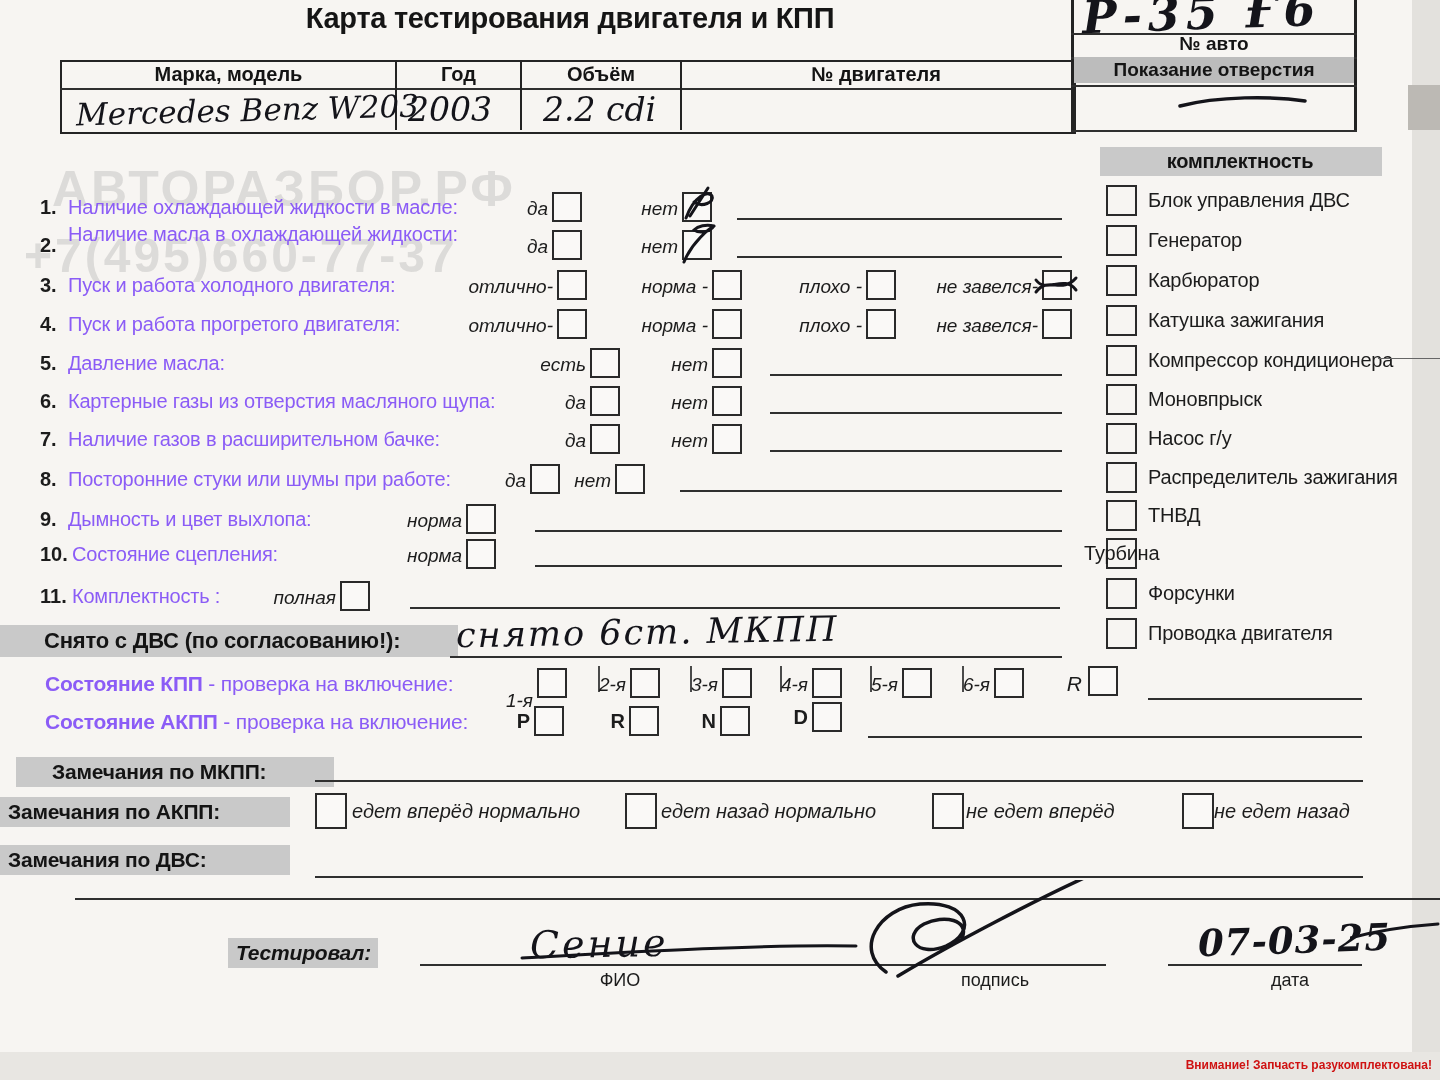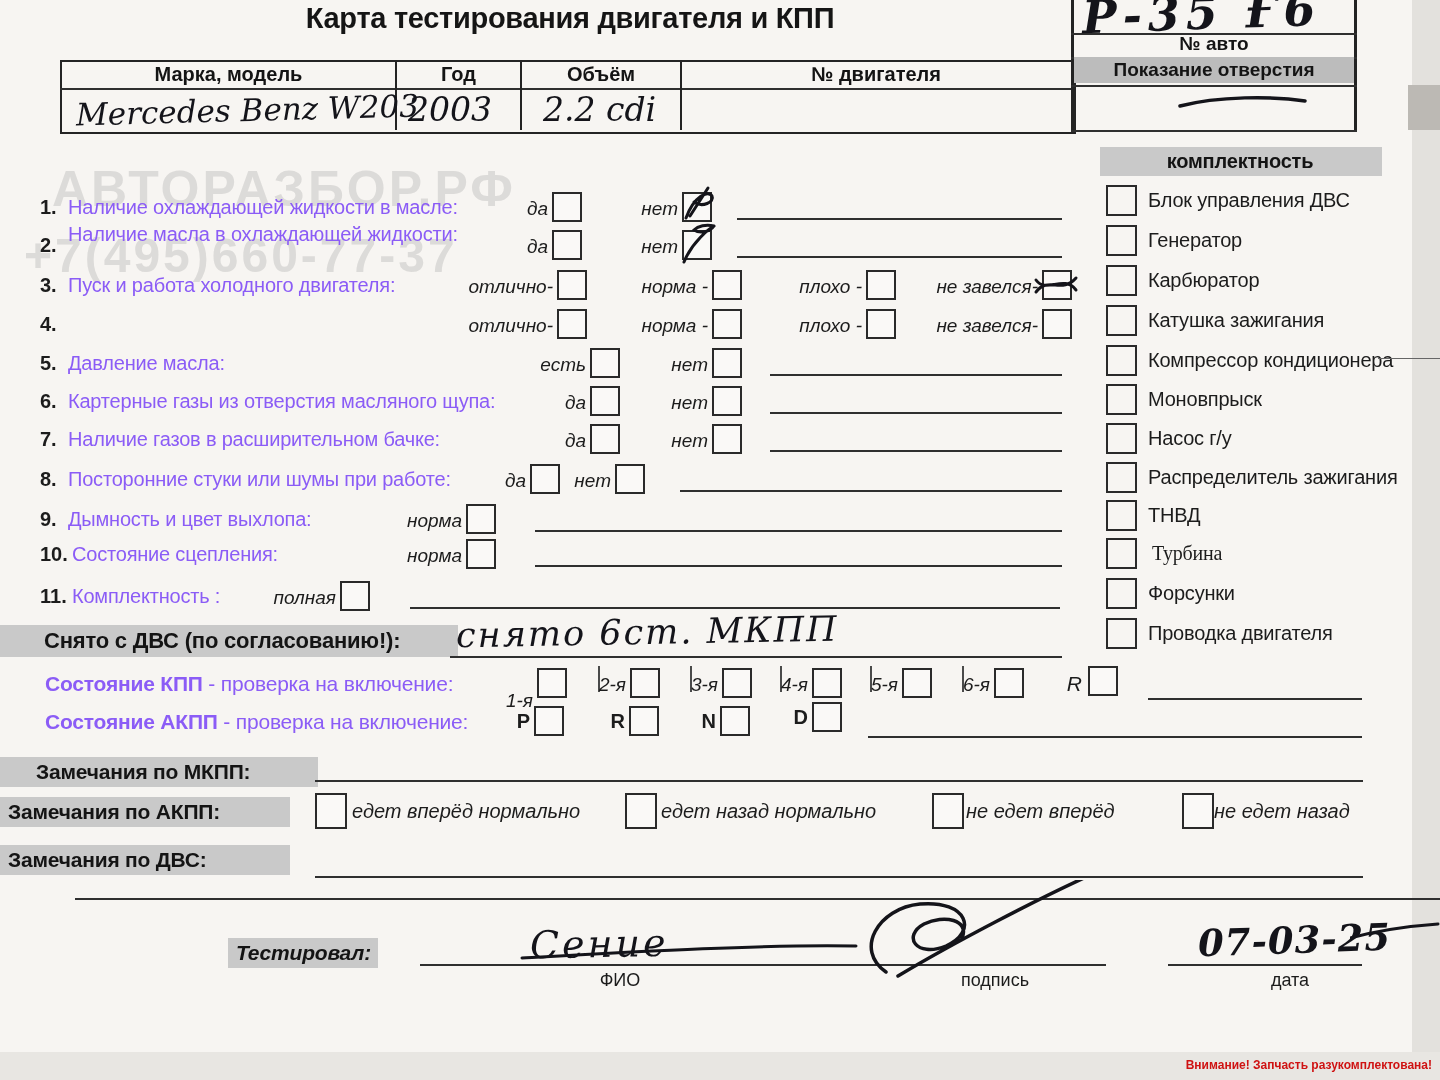--- a/index.html
+++ b/index.html
@@ -103,20 +103,21 @@
   <div class="b" style="left:866px;top:270px;"></div>
   <div class="o" style="left:1038px;top:276px;">не завелся-</div>
   <div class="b" style="left:1042px;top:270px;"></div>
   <div class="mk" style="left:1032px;top:268px;">
     <svg width="48" height="34" viewBox="0 0 48 34">
         <path d="M4 24 C16 8 30 26 44 10 M44 22 C32 6 14 26 4 12" stroke="#14141a" stroke-width="3" fill="none" stroke-linecap="round"></path>
       </svg>
   </div>
 
   <div class="n" style="left:40px;top:313px;">4.</div>
+  <div class="t" style="left:68px;top:313px;">Пуск и работа прогретого двигателя:</div>
   <div class="o" style="left:553px;top:315px;">отлично-</div>
   <div class="b" style="left:557px;top:309px;"></div>
   <div class="o" style="left:708px;top:315px;">норма -</div>
   <div class="b" style="left:712px;top:309px;"></div>
   <div class="o" style="left:862px;top:315px;">плохо -</div>
   <div class="b" style="left:866px;top:309px;"></div>
   <div class="o" style="left:1038px;top:315px;">не завелся-</div>
   <div class="b" style="left:1042px;top:309px;"></div>
 
   <div class="n" style="left:40px;top:352px;">5.</div>
@@ -203,21 +204,21 @@
   <div class="o" style="left:530px;top:710px;font-style:normal;font-weight:bold;font-size:20px;">P</div>
   <div class="b" style="left:534px;top:706px;"></div>
   <div class="o" style="left:625px;top:710px;font-style:normal;font-weight:bold;font-size:20px;">R</div>
   <div class="b" style="left:629px;top:706px;"></div>
   <div class="o" style="left:716px;top:710px;font-style:normal;font-weight:bold;font-size:20px;">N</div>
   <div class="b" style="left:720px;top:706px;"></div>
   <div class="o" style="left:808px;top:706px;font-style:normal;font-weight:bold;font-size:20px;">D</div>
   <div class="b" style="left:812px;top:702px;"></div>
   <div class="ln" style="left:868px;top:710px;width:494px;height:26px;"></div>
 
-  <div class="bar" style="left:0;top:757px;width:272px;padding-left:36px;">Замечания по МКПП:</div>
+  <div class="bar" style="left:16px;top:757px;width:272px;padding-left:36px;">Замечания по МКПП:</div>
   <div class="ln" style="left:315px;top:754px;width:1048px;height:26px;"></div>
 
   <div class="bar" style="left:0;top:797px;width:272px;">Замечания по АКПП:</div>
   <div class="b" style="left:315px;top:793px;width:28px;height:32px;"></div>
   <div class="ol" style="left:352px;top:800px;">едет вперёд нормально</div>
   <div class="b" style="left:625px;top:793px;width:28px;height:32px;"></div>
   <div class="ol" style="left:661px;top:800px;">едет назад нормально</div>
   <div class="b" style="left:932px;top:793px;width:28px;height:32px;"></div>
   <div class="ol" style="left:966px;top:800px;">не едет вперёд</div>
   <div class="b" style="left:1182px;top:793px;width:28px;height:32px;"></div>
@@ -266,21 +267,21 @@
   <div class="ln" style="left:1378px;top:338px;width:62px;height:20px;border-bottom-width:1px;border-bottom-color:#666;"></div>
   <div class="cb" style="left:1106px;top:384px;"></div>
   <div class="cl" style="left:1148px;top:388px;">Моновпрыск</div>
   <div class="cb" style="left:1106px;top:423px;"></div>
   <div class="cl" style="left:1148px;top:427px;">Насос г/у</div>
   <div class="cb" style="left:1106px;top:462px;"></div>
   <div class="cl" style="left:1148px;top:466px;">Распределитель зажигания</div>
   <div class="cb" style="left:1106px;top:500px;"></div>
   <div class="cl" style="left:1148px;top:504px;">ТНВД</div>
   <div class="cb" style="left:1106px;top:538px;"></div>
-  <div class="cl" style="left:1152px;top:542px;font-family:Liberation Serif, serif;">Турбина</div>
+  <div class="cl" style="left:1084px;top:542px;">Турбина</div>
   <div class="cb" style="left:1106px;top:578px;"></div>
   <div class="cl" style="left:1148px;top:582px;">Форсунки</div>
   <div class="cb" style="left:1106px;top:618px;"></div>
   <div class="cl" style="left:1148px;top:622px;">Проводка двигателя</div>
 
   <div class="abs" style="left:1020px;top:1058px;width:412px;text-align:right;font-weight:bold;font-size:12px;color:#cf1212;">Внимание! Запчасть разукомплектована!</div>
 
 </div>
 
 </body></html>

